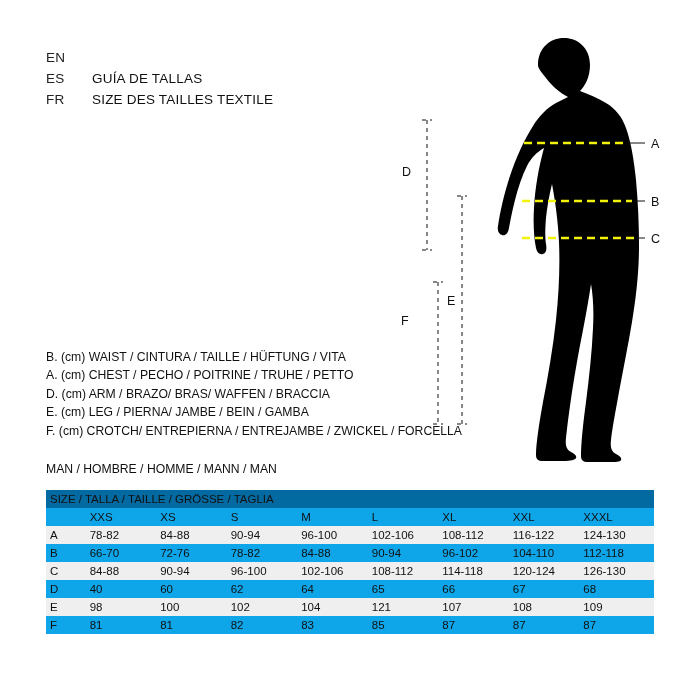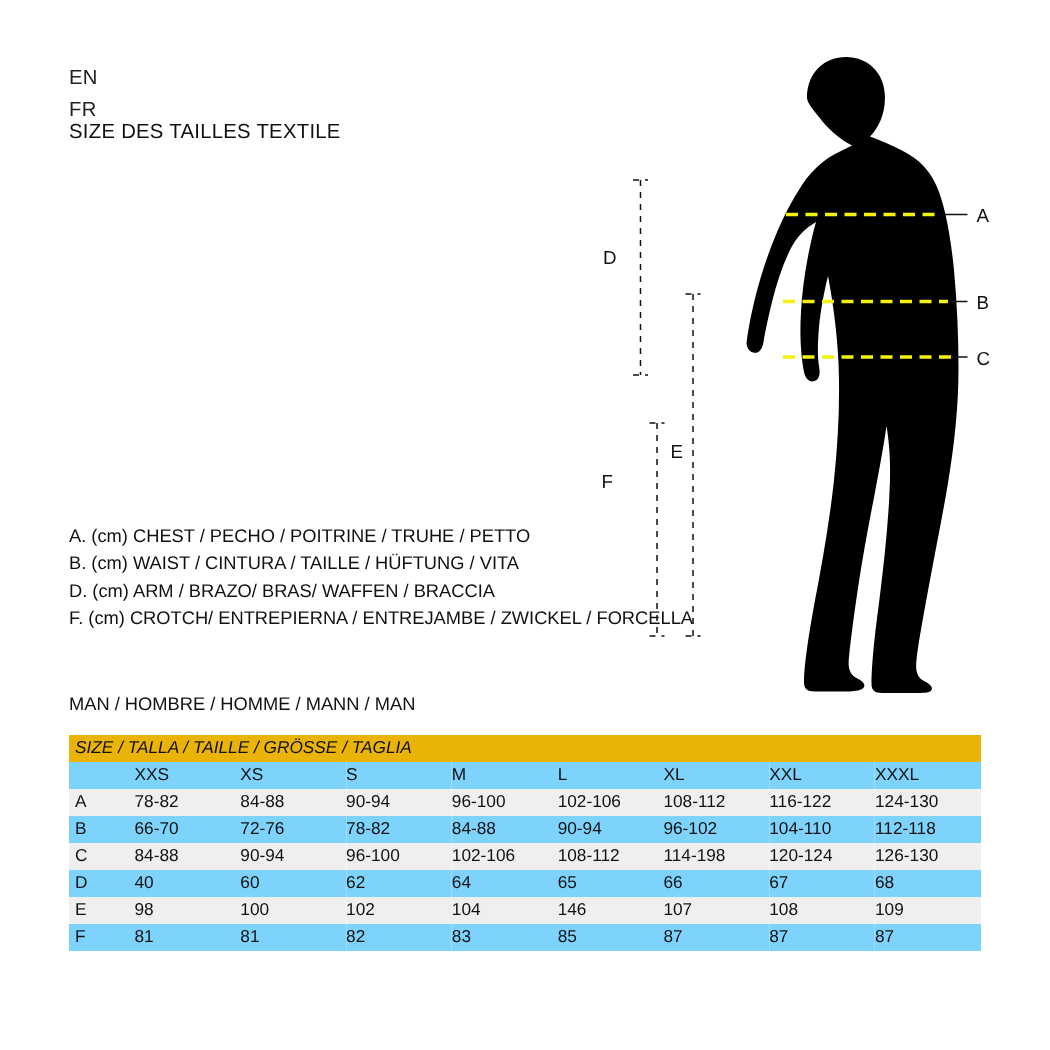--- a/index.html
+++ b/index.html
@@ -23,23 +23,22 @@
 
   
   .lang-block {
     position: absolute;
     left: 46px;
     top: 44px;
     width: 330px;
   }
   .lang-row {
     display: flex;
-    align-items: flex-start;
+    align-items: flex-end;
     height: 21px;
-    flex-direction: column;
   }
   .lang-code {
     width: 46px;
     font-size: 13.5px;
     color: #222;
     letter-spacing: 0.2px;
   }
   .lang-title {
     font-size: 13.5px;
     color: #111;
@@ -78,28 +77,27 @@
     font-size: 11.5px;
   }
   .size-table td, .size-table th {
     text-align: left;
     padding: 0;
     height: 18px;
     font-weight: normal;
     color: #111;
   }
   .size-table .band {
-    background: #eab308;
-    font-style: italic;
+    background: #0369a1;
   }
   .size-table .band-light {
     background: #efefef;
   }
   .size-table .row-white {
-    background: #7dd3fc;
+    background: #0ea5e9;
     margin-top: 12px;
   }
   .cell-label {
     width: 40px;
     padding-left: 4px !important;
   }
   .cell-v {
     width: 71px;
   }
   .title-cell {
@@ -121,20 +119,24 @@
   svg { display: block; }
 </style>
 </head>
 <body>
 
 <div class="page">
 
   <div class="lang-block">
     <div class="lang-row">
       <span class="lang-code">EN</span>
+    </div>
+    <div class="lang-row">
+      <span class="lang-code">ES</span>
+      <span class="lang-title">GUÍA DE TALLAS</span>
     </div>
     <div class="lang-row">
       <span class="lang-code">FR</span>
       <span class="lang-title">SIZE DES TAILLES TEXTILE</span>
     </div>
   </div>
 
   <div class="figure-area">
     <svg width="290" height="460" viewBox="0 0 290 460">
 
@@ -222,23 +224,24 @@
       <text x="251" y="128" font-size="12.5" font-family="Liberation Sans, sans-serif" fill="#111">A</text>
       <text x="251" y="186" font-size="12.5" font-family="Liberation Sans, sans-serif" fill="#111">B</text>
       <text x="251" y="223" font-size="12.5" font-family="Liberation Sans, sans-serif" fill="#111">C</text>
       <text x="2" y="156" font-size="12.5" font-family="Liberation Sans, sans-serif" fill="#111">D</text>
       <text x="47" y="285" font-size="12.5" font-family="Liberation Sans, sans-serif" fill="#111">E</text>
       <text x="1" y="305" font-size="12.5" font-family="Liberation Sans, sans-serif" fill="#111">F</text>
     </svg>
   </div>
 
   <div class="legend">
+    <div class="legend-line">B. (cm) WAIST / CINTURA / TAILLE / HÜFTUNG / VITA</div>
     <div class="legend-line">A. (cm) CHEST / PECHO / POITRINE / TRUHE / PETTO</div>
-    <div class="legend-line">B. (cm) WAIST / CINTURA / TAILLE / HÜFTUNG / VITA</div>
     <div class="legend-line">D. (cm) ARM / BRAZO/ BRAS/ WAFFEN / BRACCIA</div>
+    <div class="legend-line">E. (cm) LEG / PIERNA/ JAMBE / BEIN / GAMBA</div>
     <div class="legend-line">F. (cm) CROTCH/ ENTREPIERNA / ENTREJAMBE / ZWICKEL / FORCELLA</div>
   </div>
 
   <div class="gender-line">MAN / HOMBRE / HOMME / MANN / MAN</div>
 
   <table class="size-table">
     <tbody>
       <tr class="band">
         <td class="title-cell" colspan="9">SIZE / TALLA / TAILLE / GRÖSSE / TAGLIA</td>
       </tr>
@@ -278,21 +281,21 @@
         <td class="cell-v">112-118</td>
       </tr>
 
       <tr class="band-light">
         <td class="cell-label">C</td>
         <td class="cell-v">84-88</td>
         <td class="cell-v">90-94</td>
         <td class="cell-v">96-100</td>
         <td class="cell-v">102-106</td>
         <td class="cell-v">108-112</td>
-        <td class="cell-v">114-198</td>
+        <td class="cell-v">114-118</td>
         <td class="cell-v">120-124</td>
         <td class="cell-v">126-130</td>
       </tr>
 
       <tr class="row-white">
         <td class="cell-label">D</td>
         <td class="cell-v">40</td>
         <td class="cell-v">60</td>
         <td class="cell-v">62</td>
         <td class="cell-v">64</td>
@@ -301,21 +304,21 @@
         <td class="cell-v">67</td>
         <td class="cell-v">68</td>
       </tr>
 
       <tr class="band-light">
         <td class="cell-label">E</td>
         <td class="cell-v">98</td>
         <td class="cell-v">100</td>
         <td class="cell-v">102</td>
         <td class="cell-v">104</td>
-        <td class="cell-v">146</td>
+        <td class="cell-v">121</td>
         <td class="cell-v">107</td>
         <td class="cell-v">108</td>
         <td class="cell-v">109</td>
       </tr>
 
       <tr class="row-white">
         <td class="cell-label">F</td>
         <td class="cell-v">81</td>
         <td class="cell-v">81</td>
         <td class="cell-v">82</td>

